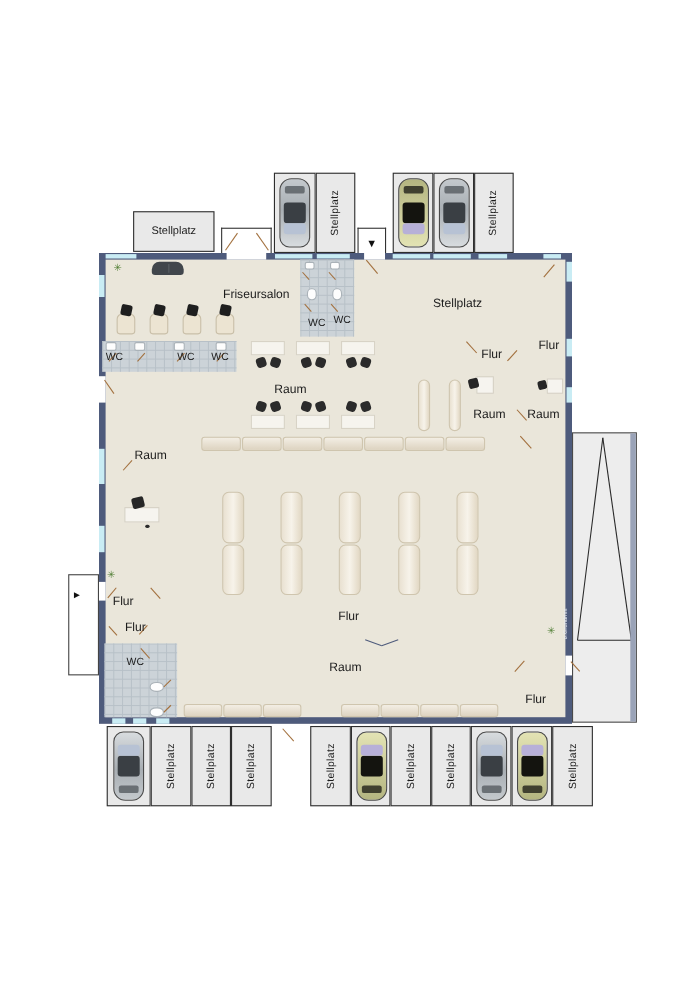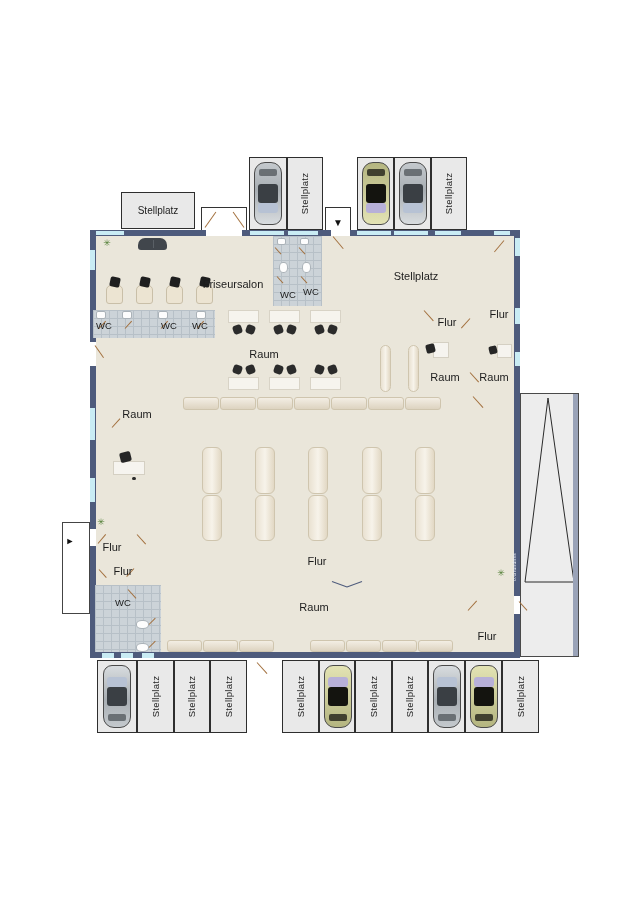--- a/index.html
+++ b/index.html
@@ -140,21 +140,21 @@
   <div class="fix" style="left:300px;top:238px;width:9px;height:7px;"></div>
   <div class="fix toilet" style="left:279px;top:262px;width:9px;height:11px;"></div>
   <div class="fix toilet" style="left:302px;top:262px;width:9px;height:11px;"></div>
   <div class="door" style="left:275px;top:247px;width:9px;transform:rotate(48deg);"></div>
   <div class="door" style="left:299px;top:247px;width:9px;transform:rotate(48deg);"></div>
   <div class="door" style="left:277px;top:276px;width:9px;transform:rotate(48deg);"></div>
   <div class="door" style="left:301px;top:276px;width:9px;transform:rotate(48deg);"></div>
   <div class="lbl sm" style="left:288px;top:294px;">WC</div>
   <div class="lbl sm" style="left:311px;top:291px;">WC</div>
 
-  <div class="lbl" style="left:233px;top:284px;">Friseursalon</div>
+  <div class="lbl" style="left:233px;top:268px;">Friseursalon</div>
   <div class="plant" style="left:107px;top:243px;">✳</div>
   <div class="sofa" style="left:138px;top:238px;width:29px;height:12px;"></div>
   <div class="salonchair" style="left:106px;top:285px;width:17px;height:19px;"></div>
     <div class="headrest" style="left:110px;top:277px;width:10px;height:10px;"></div>
   <div class="salonchair" style="left:136px;top:285px;width:17px;height:19px;"></div>
     <div class="headrest" style="left:140px;top:277px;width:10px;height:10px;"></div>
   <div class="salonchair" style="left:166px;top:285px;width:17px;height:19px;"></div>
     <div class="headrest" style="left:170px;top:277px;width:10px;height:10px;"></div>
   <div class="salonchair" style="left:196px;top:285px;width:17px;height:19px;"></div>
     <div class="headrest" style="left:200px;top:277px;width:10px;height:10px;"></div>

